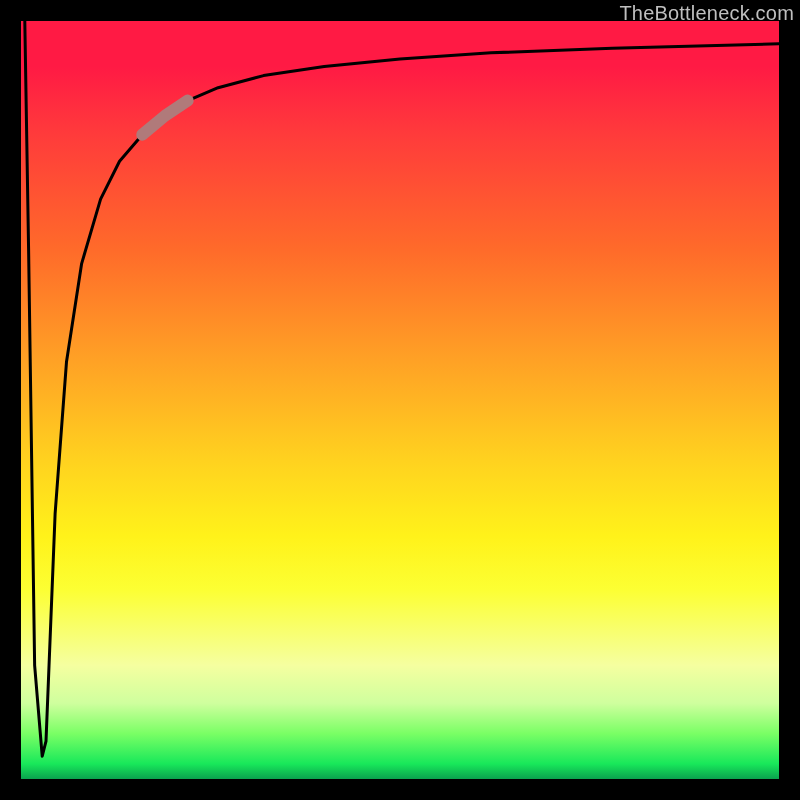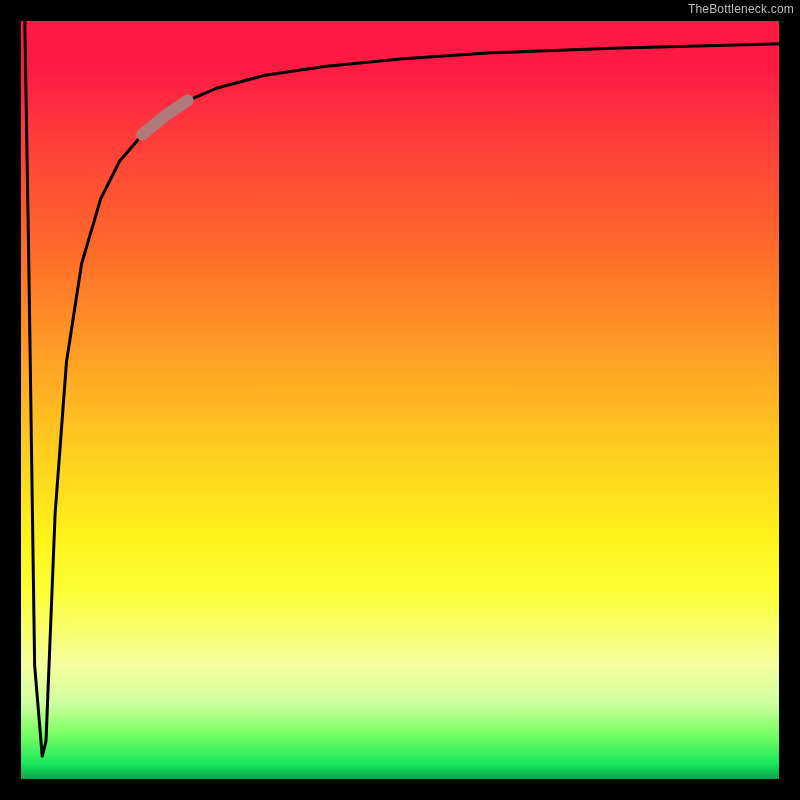--- a/index.html
+++ b/index.html
@@ -31,21 +31,21 @@
       #7aff65 94%,
       #18e85a 98%,
       #0aa24e 100%
     );
   }
   .watermark {
     position: absolute;
     top: 2px;
     right: 6px;
     color: #bfbfbf;
-    font-size: 12px;
+    font-size: 20px;
     letter-spacing: 0.2px;
     user-select: none;
   }
   svg.curve {
     position: absolute;
     left: 0;
     top: 0;
     width: 758px;
     height: 758px;
     pointer-events: none;

